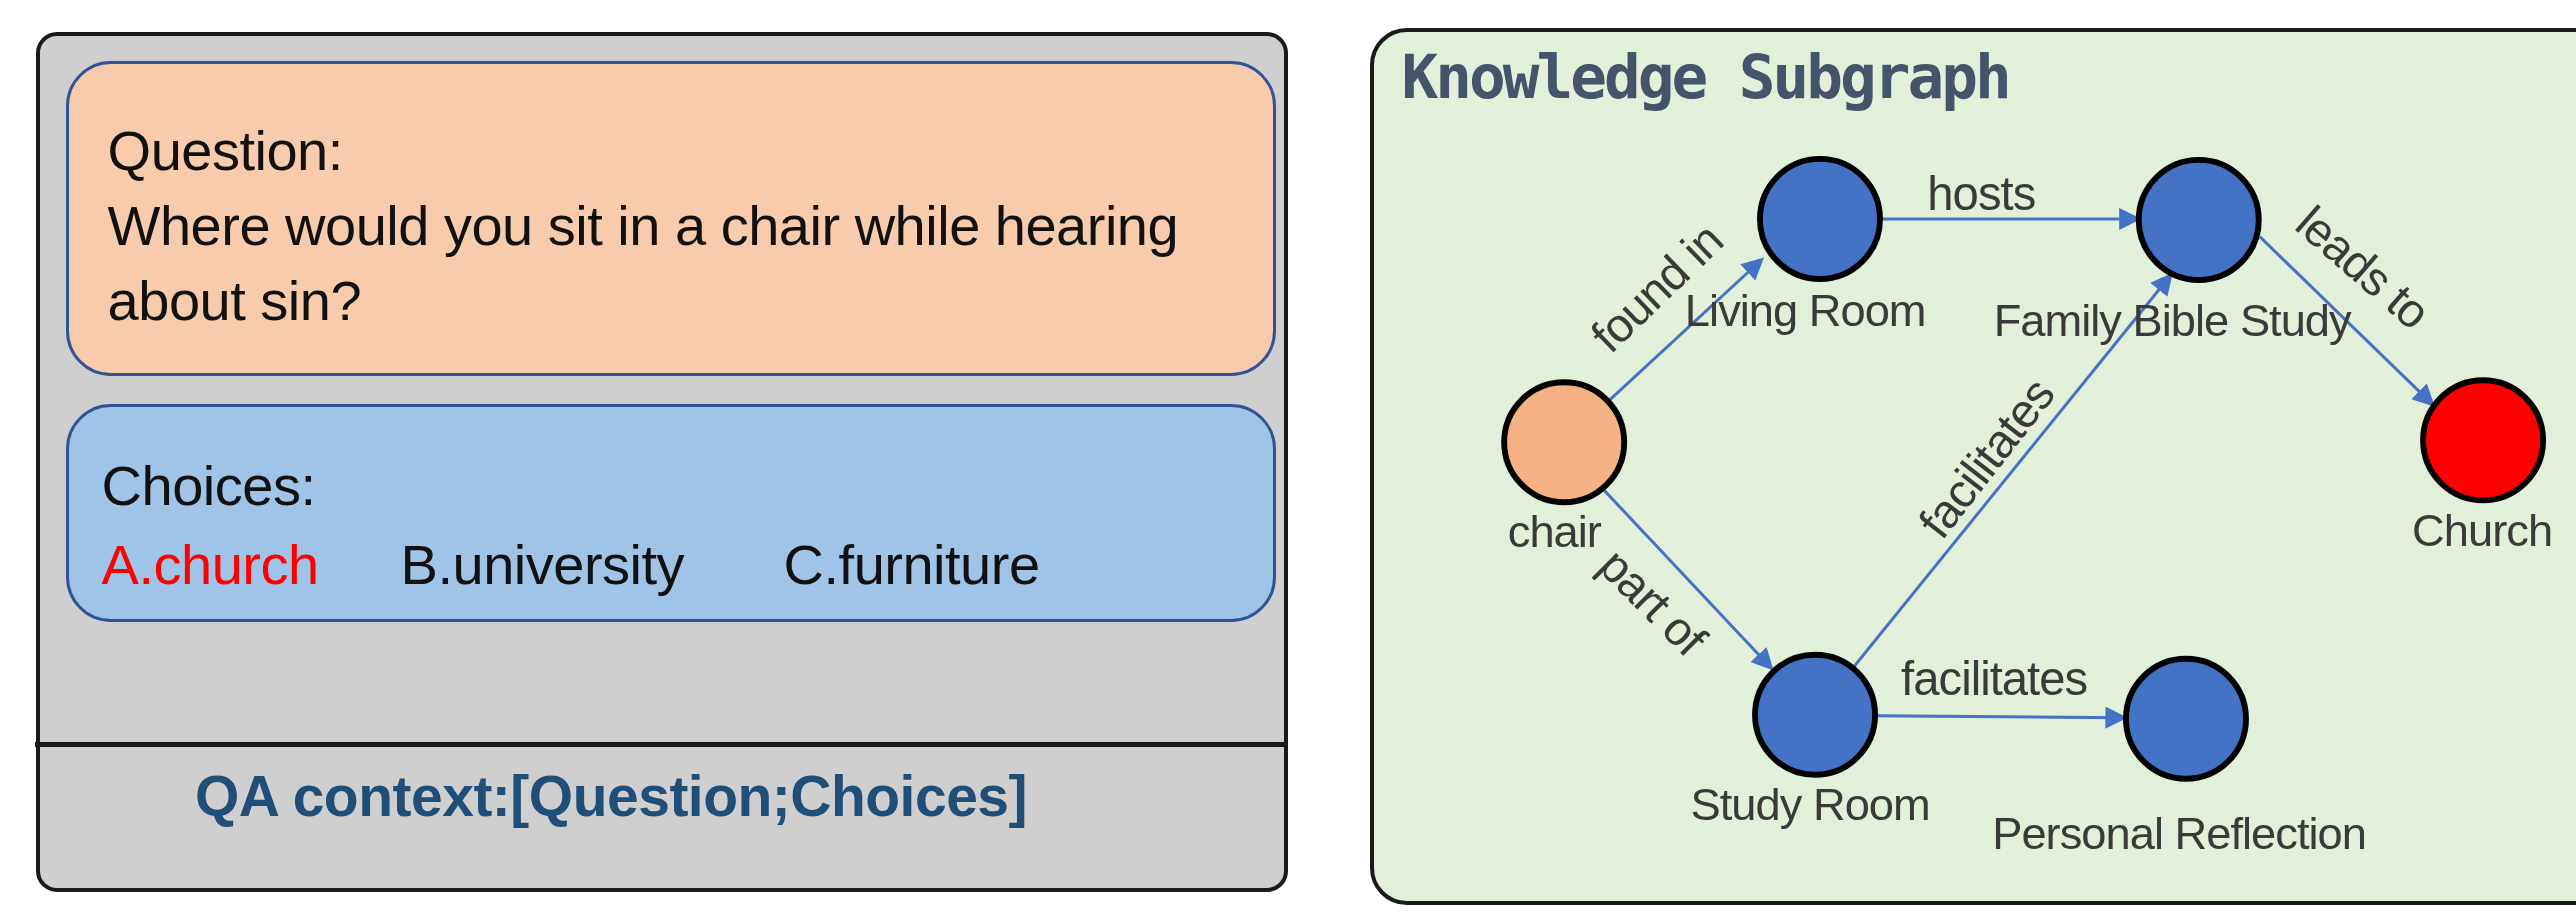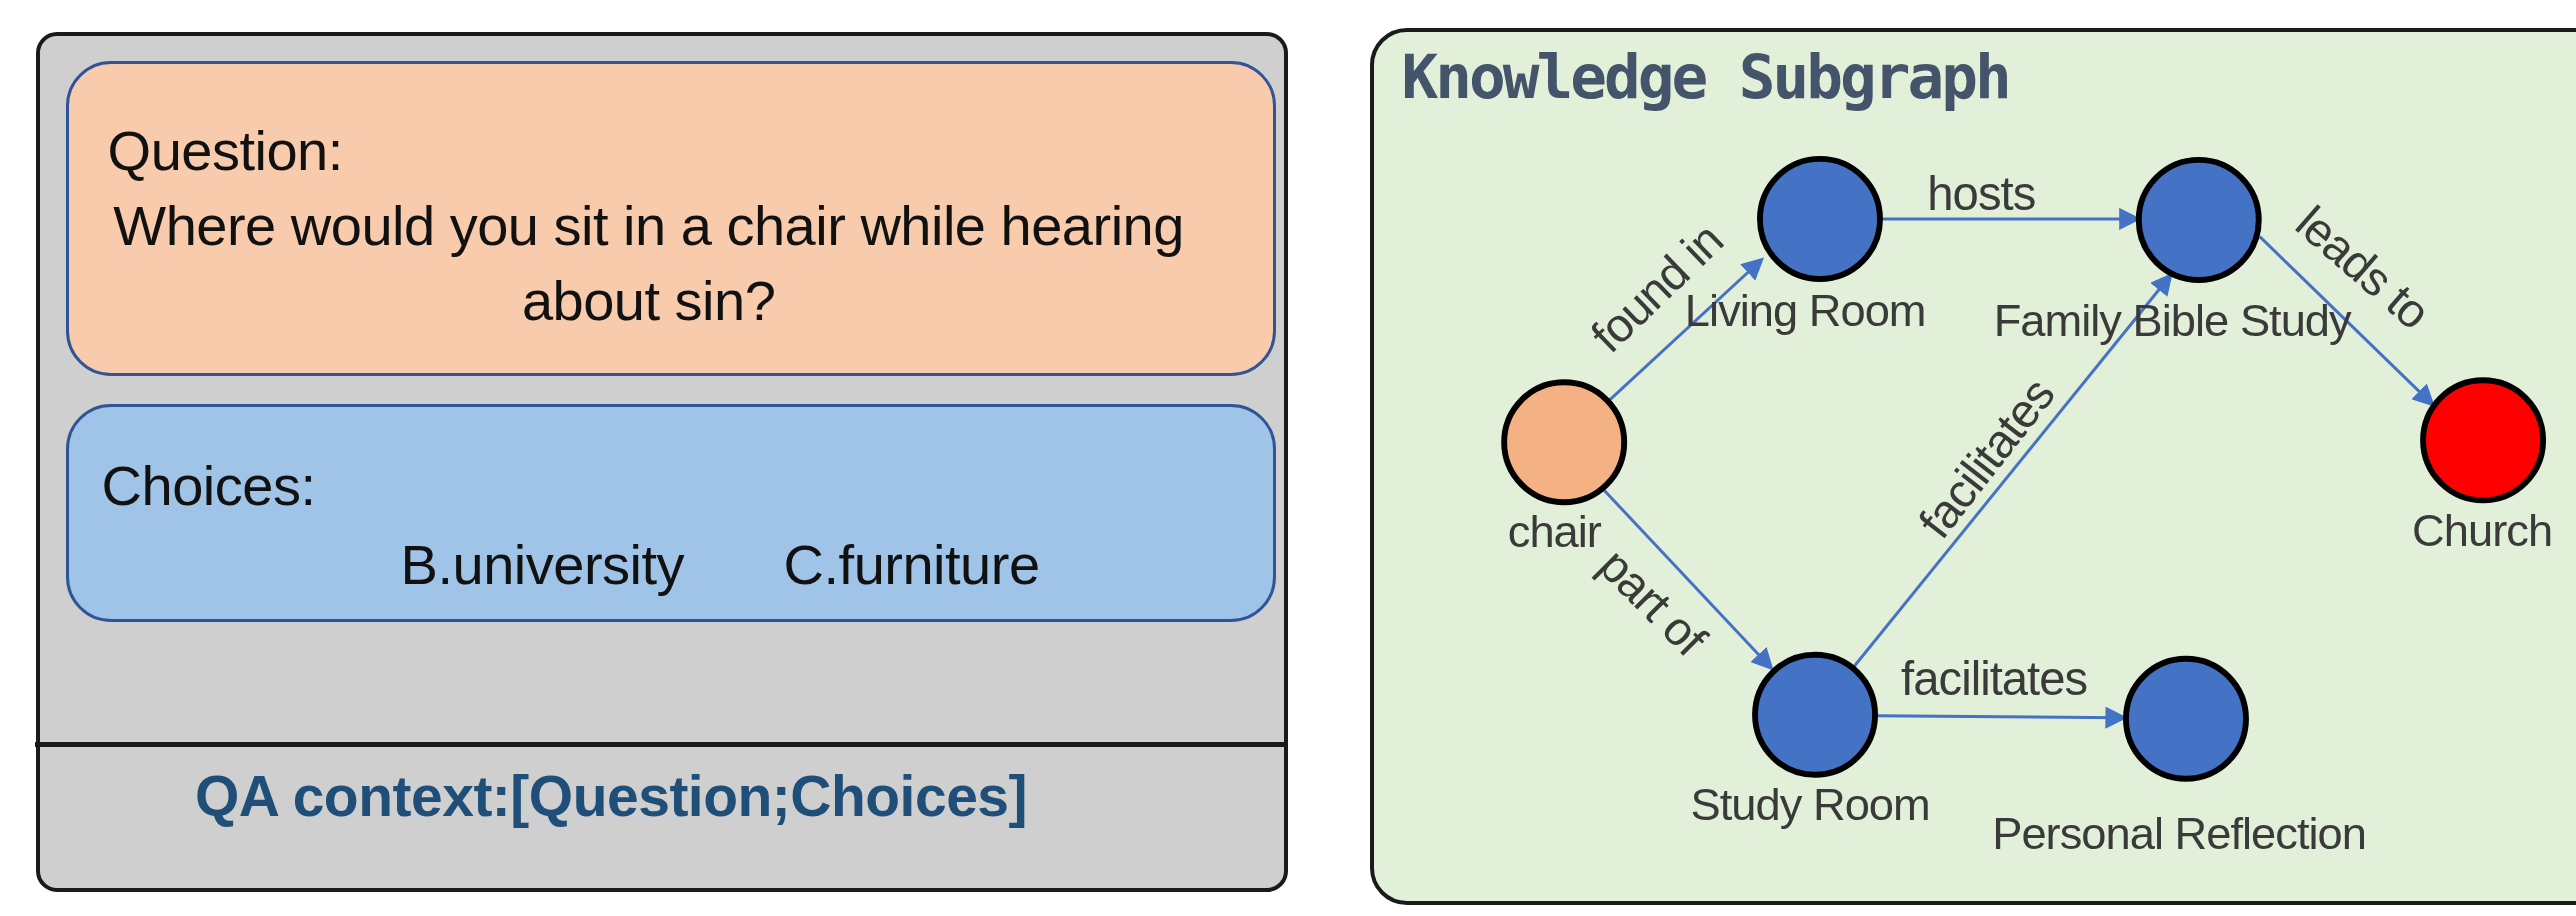--- a/index.html
+++ b/index.html
@@ -12,21 +12,21 @@
   html,body{width:2576px;height:916px;overflow:hidden;background:var(--page_bg);
     font-family:"Liberation Sans",sans-serif;}
   .stage{position:absolute;left:0;top:0;width:2576px;height:916px;}
 
   
   .qa-panel{position:absolute;left:36px;top:32px;width:1252px;height:860px;
     background:var(--left_panel_bg);border:4.9px solid var(--panel_border);border-radius:21px;}
   .question-box{position:absolute;left:25.6px;top:24.6px;width:1210px;height:315px;
     background:var(--question_box_bg);border:3px solid var(--box_border);border-radius:45px;
     padding:49px 39px 0 39px;color:var(--text_black);font-size:56px;line-height:75px;letter-spacing:-0.5px;}
-  .question-text{width:1082px;text-align:center;}
+  .question-text{width:1082px;}
   .choices-box{position:absolute;left:25.6px;top:368px;width:1210px;height:218px;
     background:var(--choices_box_bg);border:3px solid var(--box_border);border-radius:45px;
     color:var(--text_black);font-size:56px;line-height:65px;letter-spacing:-0.5px;}
   .choices-box .row{position:absolute;left:0;width:100%;height:65px;}
   .choices-box .row.r0{top:46px;}
   .choices-box .row.r1{top:125px;}
   .choices-box .row.r2{top:204px;}
   .choice{position:absolute;white-space:nowrap;}
   .c-a{left:33px;} .c-b{left:332px;} .c-c{left:715px;} .c-d{left:33px;} .c-e{left:350px;}
   .hd{left:33px;}
@@ -59,20 +59,21 @@
     <div class="question-box">
       <div>Question:</div>
       <div class="question-text">Where would you sit in a chair while hearing about sin?</div>
     </div>
 
     <div class="choices-box">
       <div class="row r0">
         <span class="choice hd">Choices:</span>
       </div>
       <div class="row r1">
+        <span class="choice c-a highlight">A.church</span>
         <span class="choice c-b">B.university</span>
         <span class="choice c-c">C.furniture</span>
       </div>
     </div>
 
     <div class="qa-divider"></div>
     <div class="qa-caption">QA context:[Question;Choices]</div>
   </div>
 
   <div class="kg-panel">

